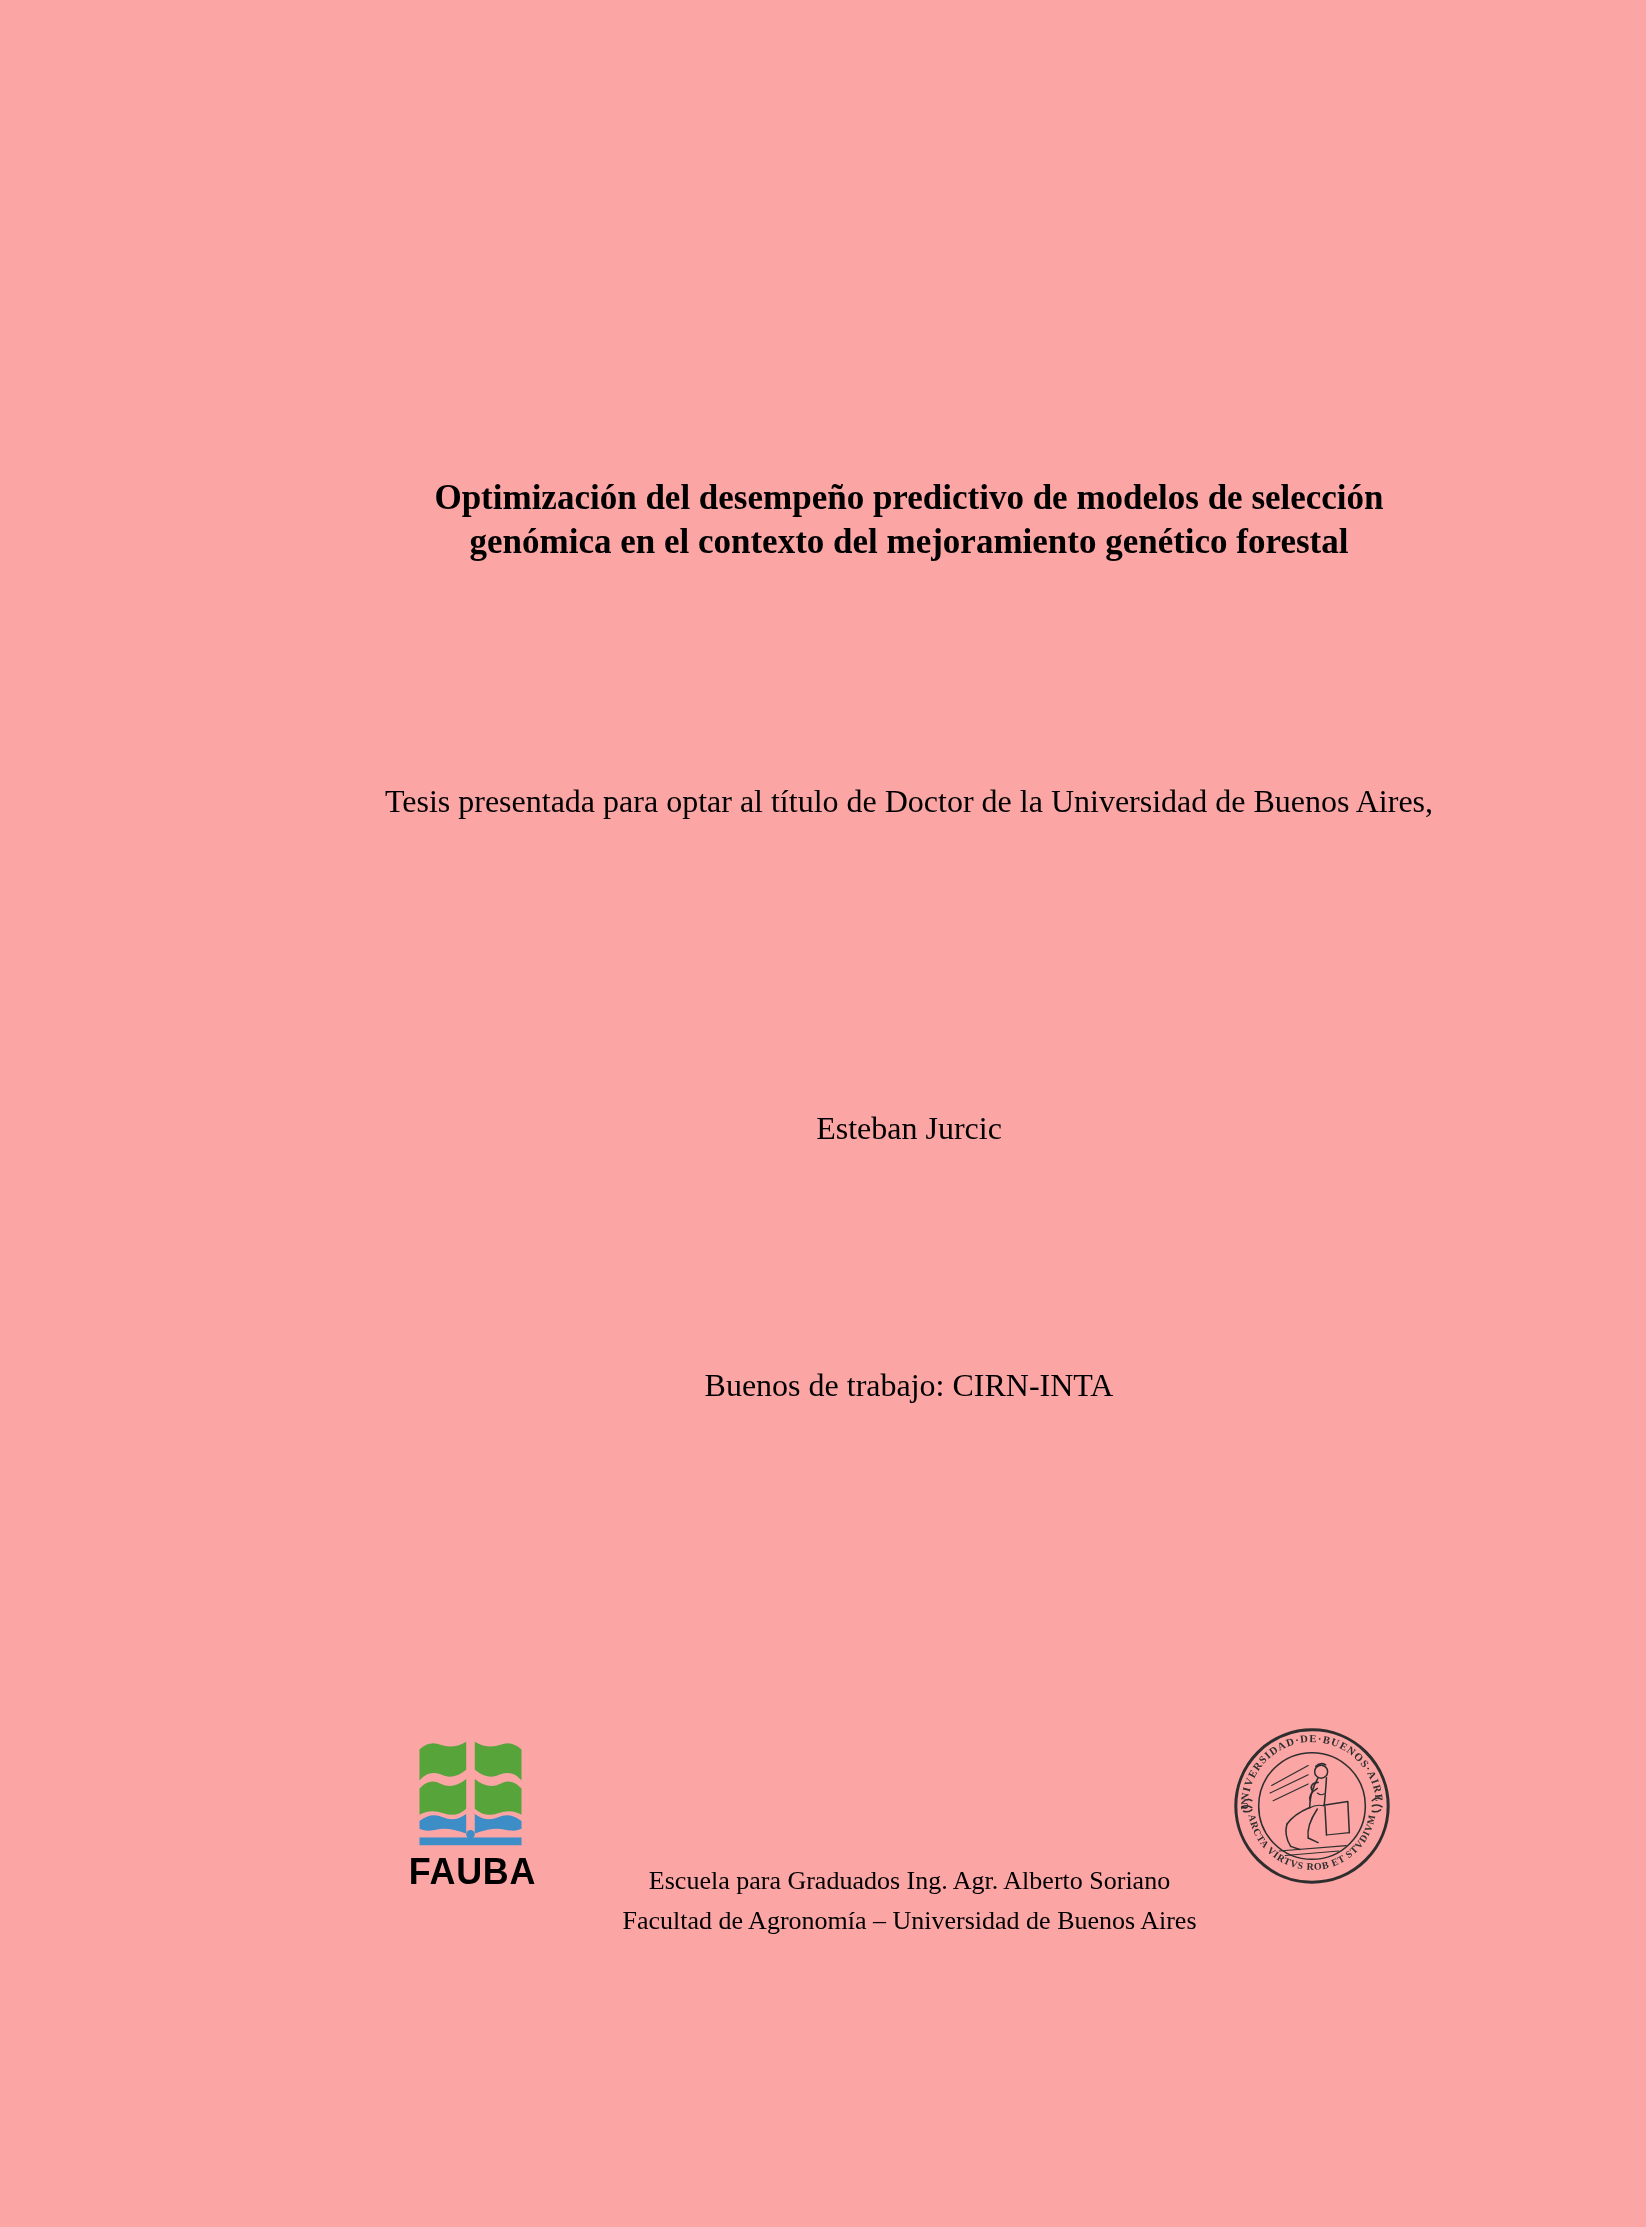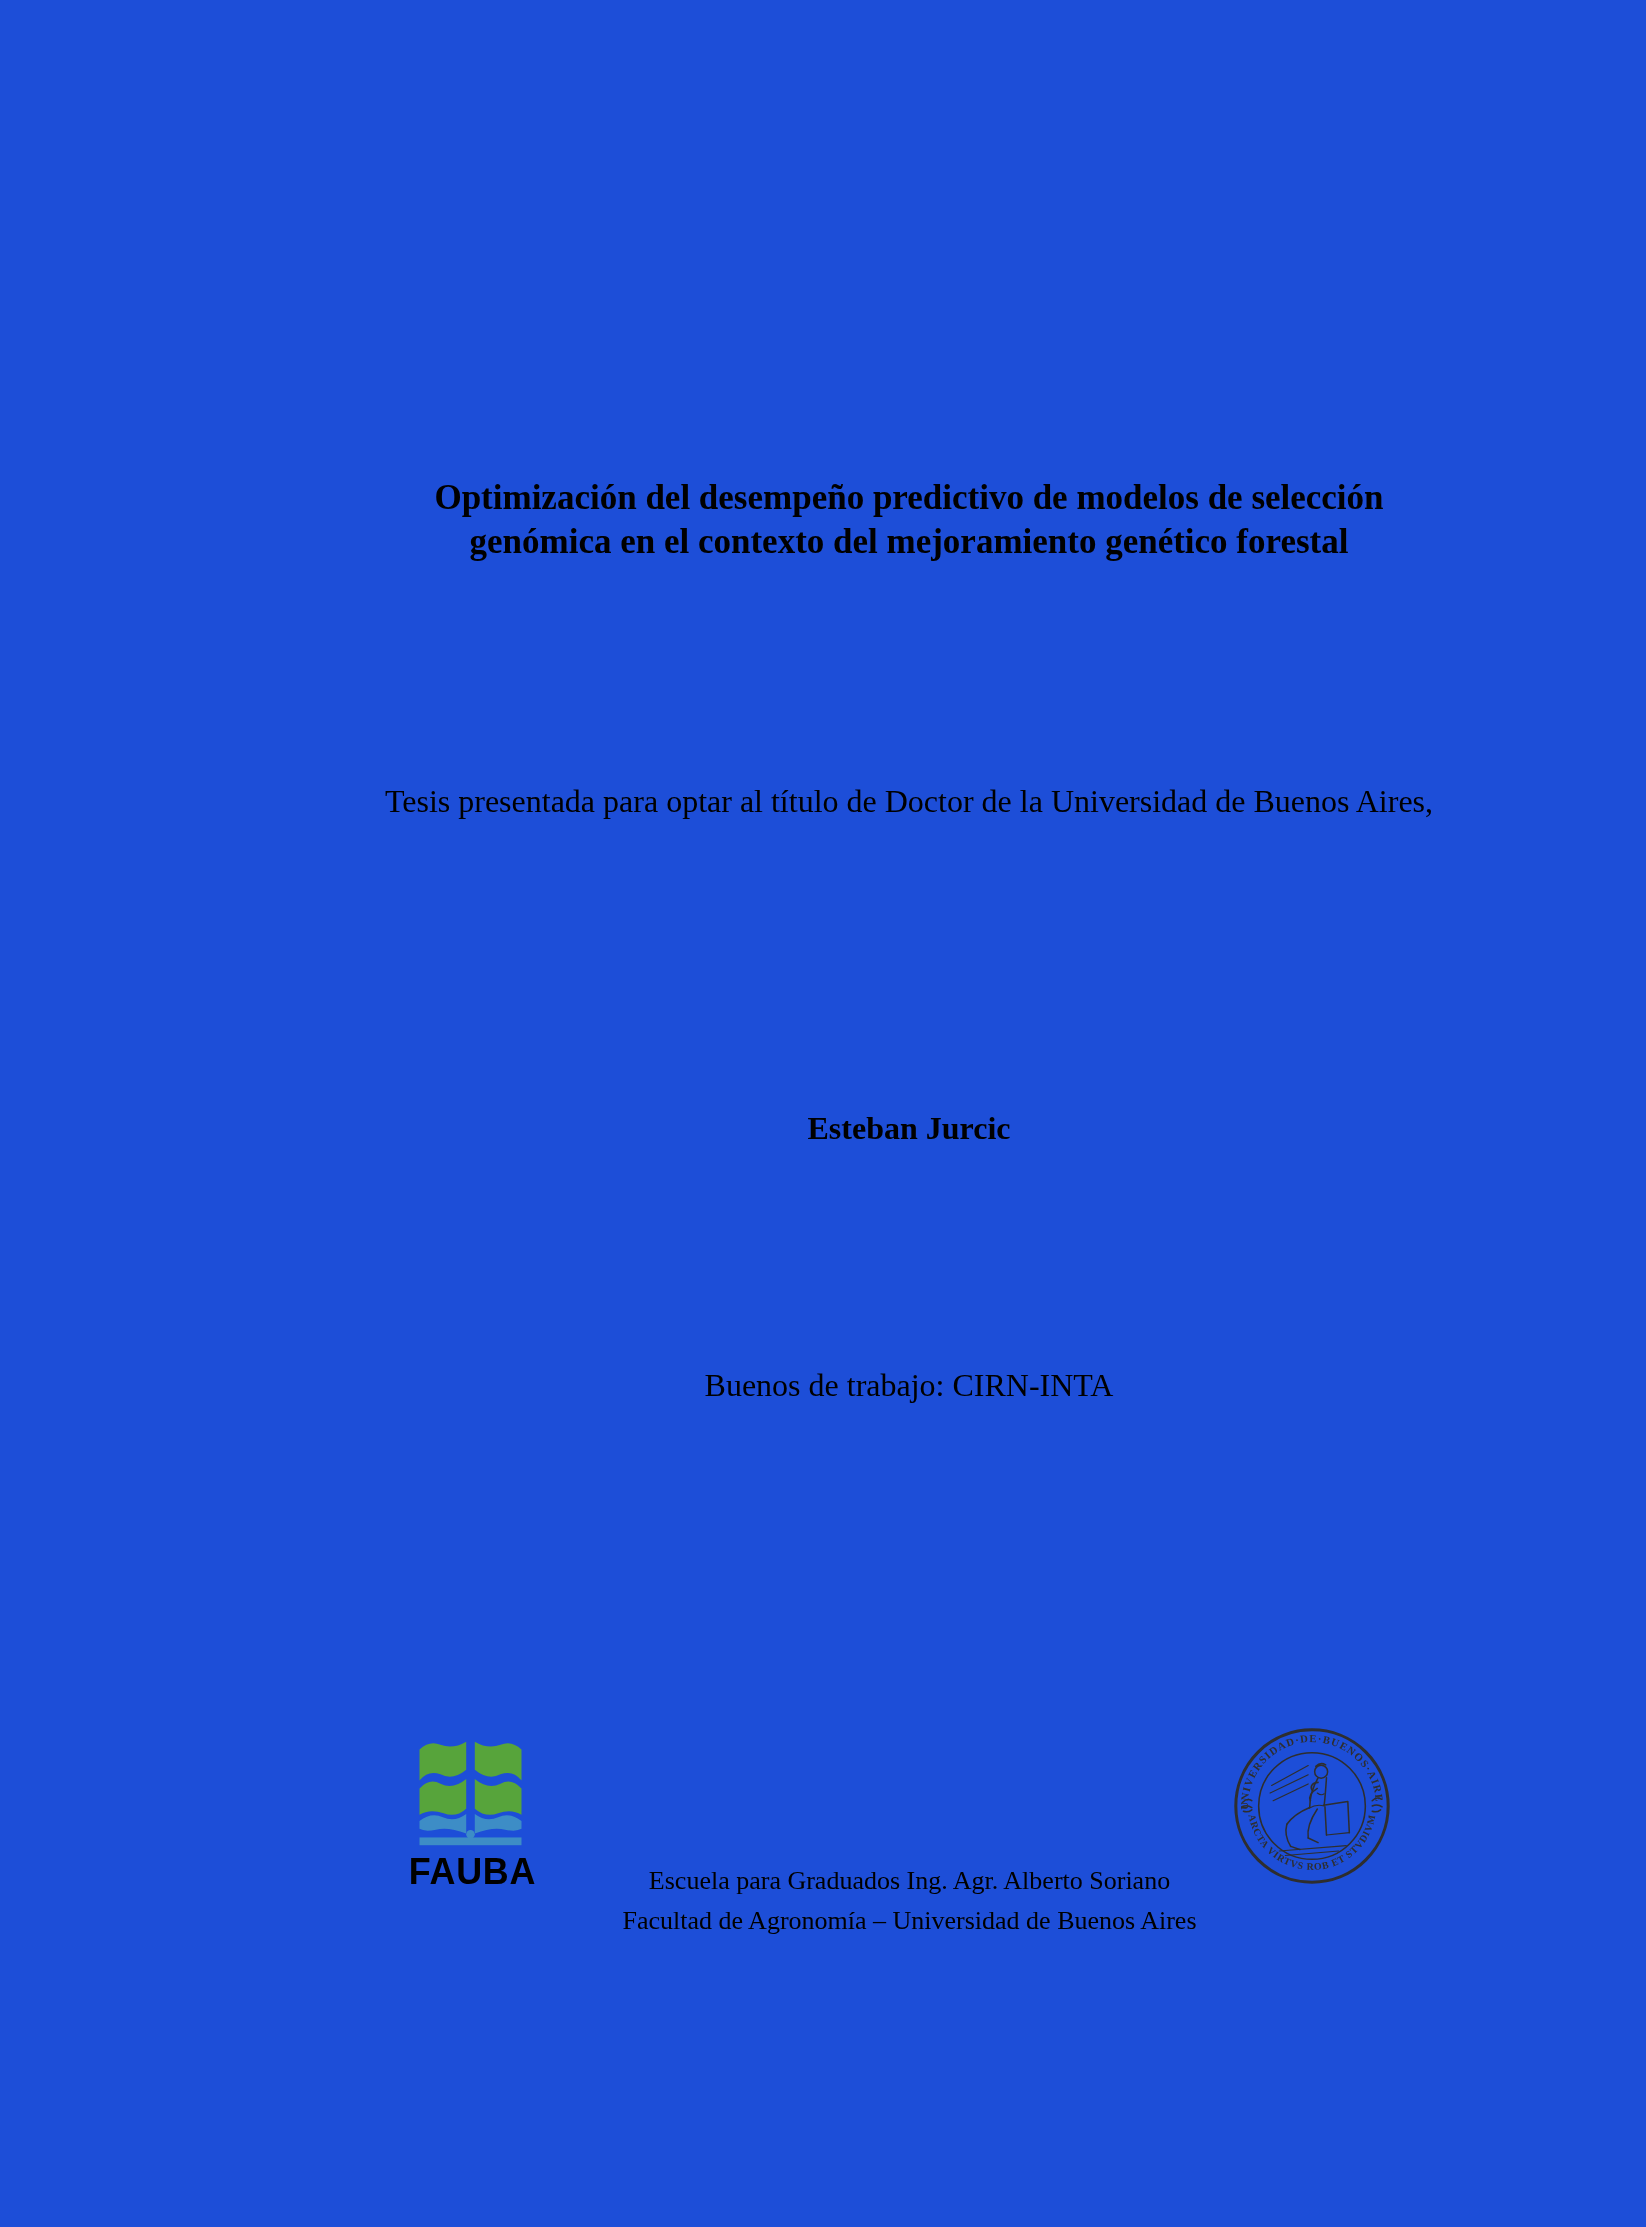--- a/index.html
+++ b/index.html
@@ -1,21 +1,21 @@
 <!DOCTYPE html>
 <html lang="es" style="font-size:12.5px"><head>
 <meta charset="utf-8">
 <style>
   html, body { margin: 0; padding: 0; background: #e8e8e8; }
   .page {
     position: relative;
     width: 1646px;
     height: 2227px;
     margin: 0 auto;
-    background: #1d4ed8;
+    background: #fca5a5;
     font-family: "Liberation Serif", serif;
     color: #000000;
     overflow: hidden;
   }
   .centered-block {
     position: absolute;
     left: 347px;
     width: 1124px;
     text-align: center;
   }
@@ -28,21 +28,21 @@
   .subtitle-block {
     top: 782px;
     font-size: 32px;
     line-height: 38px;
   }
   .author-block {
     top: 1110px;
     font-size: 32px;
     line-height: 37px;
   }
-  .author-name { font-weight: bold; }
+  .author-name { font-weight: normal; }
   .workplace-block {
     top: 1367px;
     font-size: 32px;
   }
   .fauba-logo {
     position: absolute;
     left: 417px;
     top: 1737px;
     width: 107px;
     height: 109px;

